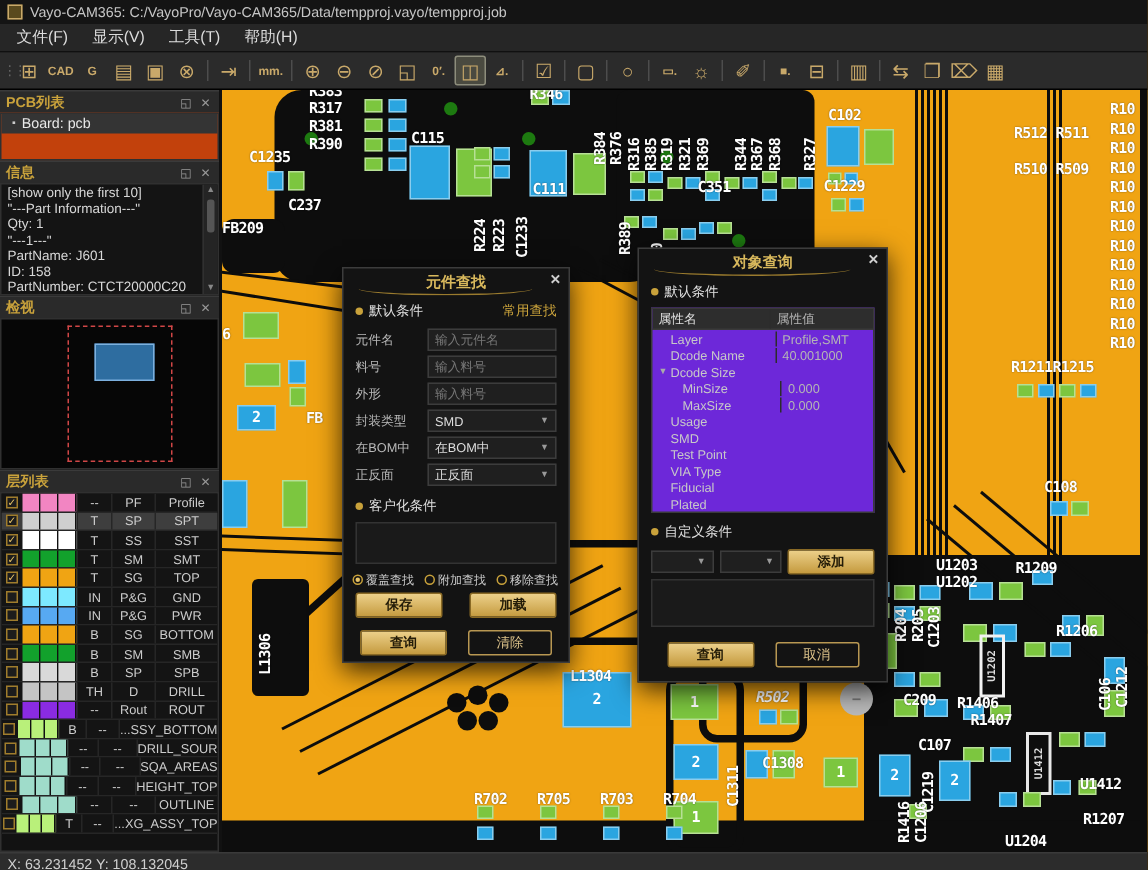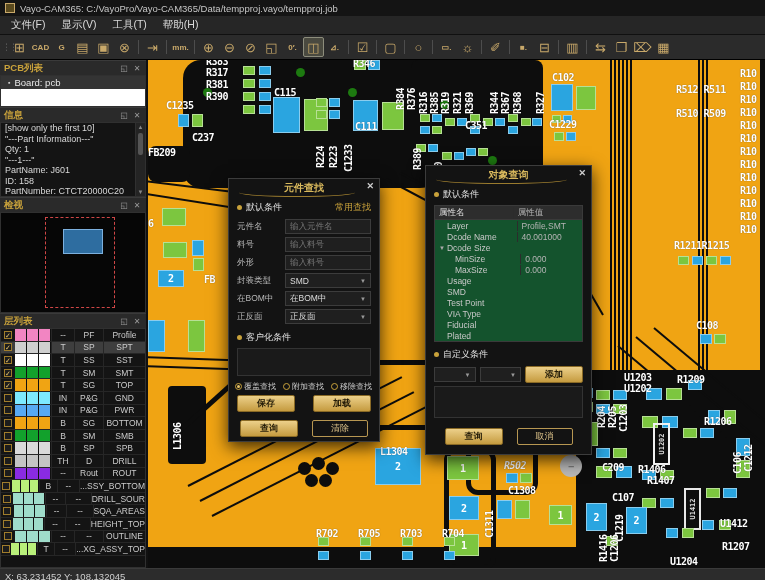--- a/index.html
+++ b/index.html
@@ -18,21 +18,21 @@
   .ticon.txt{font-size:8px;font-weight:bold;letter-spacing:0;}
   .ticon.active{background:#4a4a40;border-color:#8d8d7c;}
   .tsep{width:1px;height:14px;background:#4d4d4d;margin:0 3px;}
 
   
   .main{display:flex;height:508px;}
   .sidebar{width:146px;background:#1e1e1e;border-right:2px solid #111;display:flex;flex-direction:column;}
   .panel-header{height:14px;background:#2a2a2a;border-top:1px solid #3a3a3a;display:flex;align-items:center;padding:0 4px;gap:3px;}
   .panel-title{color:#c9a23b;font-size:9.5px;font-weight:bold;flex:1;}
   .ph-btn{color:#9a9a9a;font-size:8px;width:10px;text-align:center;cursor:default;}
-  .pcb-body{height:30px;background:#ffffff;border:1px solid #303030;}
+  .pcb-body{height:30px;background:#c2410c;border:1px solid #303030;}
   .tree-row{height:13px;display:flex;align-items:center;gap:4px;background:#343434;color:#e8e8e8;font-size:9.5px;padding-left:7px;}
   .tree-bullet{color:#cccccc;font-size:7px;}
   .info-body{position:relative;height:73px;background:#141414;border:1px solid #303030;overflow:hidden;}
   .info-line{color:#d8d8d8;font-size:9px;line-height:10.5px;padding-left:4px;white-space:nowrap;}
   .scrollbar{position:absolute;right:0;top:0;bottom:0;width:9px;background:#242424;border-left:1px solid #303030;display:flex;flex-direction:column;align-items:center;}
   .sb-arrow{color:#888;font-size:6px;height:8px;line-height:8px;}
   .sb-thumb{width:5px;height:22px;background:#555;margin-top:2px;border-radius:2px;}
   .sb-spacer{flex:1;}
   .preview-body{position:relative;height:99px;background:#060606;border:1px solid #303030;}
   .pv-board{position:absolute;left:44px;top:4px;width:68px;height:89px;border:1px dashed #d04646;}
@@ -90,21 +90,21 @@
   .listbox{margin:2px 8px;background:#1a1a1a;border:1px solid #333;height:26px;}
   .radio-row{display:flex;align-items:center;padding:3px 6px 1px 6px;gap:7px;}
   .radio{display:flex;align-items:center;gap:2px;color:#cccccc;font-size:8px;}
   .rdot{width:7px;height:7px;box-sizing:border-box;border:1px solid #c9a23b;border-radius:50%;position:relative;}
   .rdot.on:after{content:"";position:absolute;left:1px;top:1px;width:3px;height:3px;border-radius:50%;background:#e8c468;}
   .btnrow{display:flex;align-items:center;padding:2px 8px;}
   .btnrow.space{justify-content:space-between;}
   .btnrow.center{justify-content:center;gap:14px;margin-top:4px;}
   .btn-gold{background:linear-gradient(#ecd08a,#c59b3f);border:1px solid #8a6a25;color:#241c08;font-size:9px;font-weight:bold;height:15px;min-width:40px;padding:0 8px;border-radius:2px;display:flex;align-items:center;justify-content:center;cursor:default;}
   .btn-outline{background:transparent;border:1px solid #b89752;color:#dcc289;font-size:9px;height:15px;min-width:38px;padding:0 8px;border-radius:2px;display:flex;align-items:center;justify-content:center;cursor:default;}
-  .qtable{margin:2px 8px;border:1px solid #3a3a3a;font-size:8.5px;background:#14532d;}
+  .qtable{margin:2px 8px;border:1px solid #3a3a3a;font-size:8.5px;background:#6d28d9;}
   .qhead{display:flex;background:#2d2d2d;color:#e0e0e0;height:13px;align-items:center;border-bottom:1px solid #3a3a3a;}
   .qrow{display:flex;height:11px;align-items:center;color:#c8c8c8;}
   .qname{flex:1.15;padding-left:4px;display:flex;align-items:center;gap:2px;overflow:hidden;white-space:nowrap;}
   .qval{flex:1;padding-left:4px;color:#b5b5b5;border-left:1px solid #2c2c2c;overflow:hidden;white-space:nowrap;}
   .qarrow{color:#aaa;font-size:6px;}
 </style>
 </head>
 <body>
 
 <div class="app">
@@ -653,21 +653,21 @@
         <div class="clabel" style="left: 529px; top: 314px;">R1209</div>
         <div class="clabel" style="left: 556px; top: 356px;">R1206</div>
         <div class="clabel" style="left: 454px; top: 402px;">C209</div>
         <div class="clabel" style="left: 490px; top: 404px;">R1406</div>
         <div class="clabel" style="left: 499px; top: 415px;">R1407</div>
         <div class="clabel" style="left: 464px; top: 432px;">C107</div>
         <div class="clabel" style="left: 572px; top: 458px;">U1412</div>
         <div class="clabel" style="left: 574px; top: 481px;">R1207</div>
         <div class="clabel" style="left: 522px; top: 496px;">U1204</div>
         <div class="clabel" style="left: 356px; top: 400px; font-style: italic;">R502</div>
-        <div class="clabel" style="left: 360px; top: 425px;">C1308</div>
+        <div class="clabel" style="left: 360px; top: 444px;">C1308</div>
         <div class="clabel" style="left: 232px; top: 386px;">L1304</div>
         <div class="clabel" style="left: 168px; top: 468px;">R702</div>
         <div class="clabel" style="left: 210px; top: 468px;">R705</div>
         <div class="clabel" style="left: 252px; top: 468px;">R703</div>
         <div class="clabel" style="left: 294px; top: 468px;">R704</div>
         <div class="clabel" style="left: 56px; top: 214px;">FB</div>
         <div class="clabel" style="left: 592px; top: 8px;">R10</div>
         <div class="clabel" style="left: 592px; top: 21px;">R10</div>
         <div class="clabel" style="left: 592px; top: 34px;">R10</div>
         <div class="clabel" style="left: 592px; top: 47px;">R10</div>

